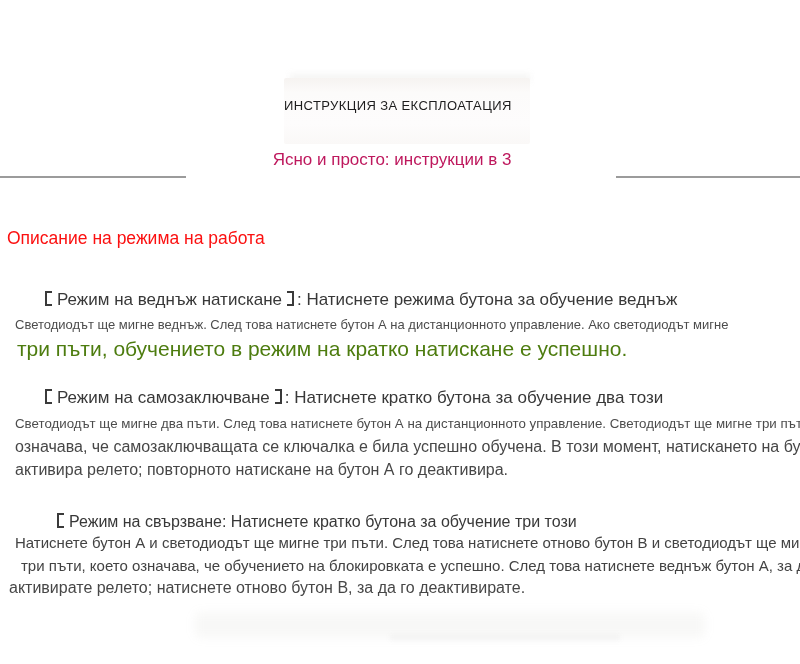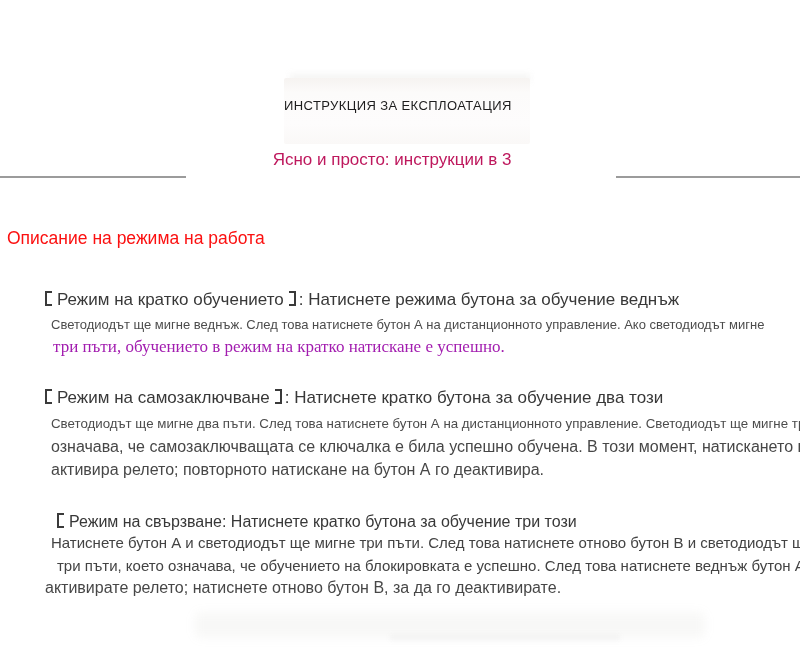--- a/index.html
+++ b/index.html
@@ -35,25 +35,25 @@
   .sec-heading{
     position:absolute;color:#383838;font-size:17px;font-weight:500;white-space:nowrap;
   }
   .sec-heading.s3{font-size:16px;}
   .brk{
     display:inline-block;width:7px;height:15px;box-sizing:border-box;
     border:2.6px solid #3a3a3a;vertical-align:-1px;
   }
   .brk-open{border-right:none;margin-right:5px;}
   .brk-close{border-left:none;margin-left:5px;margin-right:3px;}
-  .body{position:absolute;color:#4a4a4a;white-space:nowrap;margin-left:36px;}
+  .body{position:absolute;color:#4a4a4a;white-space:nowrap;}
   .b-small{font-size:13px;color:#4c4c4c;}
   .b-small2{font-size:13.3px;color:#4c4c4c;}
   .b-med{font-size:15px;color:#434343;}
-  .b-large{font-size:17px;color:#a21caf;font-family:Liberation Serif, serif;}
+  .b-large{font-size:21px;color:#4d7c0f;}
   .b-large2{font-size:16px;color:#474747;}
   
   .smudge{position:absolute;pointer-events:none;}
   .smudge-bottom{
     left:195px;top:612px;width:510px;height:26px;
     background:rgba(168,160,152,0.08);filter:blur(5px);border-radius:6px;
   }
   .smudge-bottom2{
     left:390px;top:634px;width:230px;height:7px;
     background:rgba(140,135,130,0.06);filter:blur(2px);
@@ -76,21 +76,21 @@
 
   <div class="subtitle">
     <div>Ясно и просто: инструкции в 3</div>
   </div>
   <div class="rule rule-left"></div>
   <div class="rule rule-right"></div>
 
   <div class="intro">Описание на режима на работа</div>
 
   <div class="sec-heading" style="left:45px;top:290px">
-    <span class="brk brk-open"></span><span>Режим на кратко обучението</span><span class="brk brk-close"></span><span>: Натиснете режима бутона за обучение веднъж</span>
+    <span class="brk brk-open"></span><span>Режим на веднъж натискане</span><span class="brk brk-close"></span><span>: Натиснете режима бутона за обучение веднъж</span>
   </div>
   <div class="body b-small abs" style="left:15px;top:317px">Светодиодът ще мигне веднъж. След това натиснете бутон А на дистанционното управление. Ако светодиодът мигне</div>
   <div class="body b-large abs" style="left:17px;top:337px">три пъти, обучението в режим на кратко натискане е успешно.</div>
 
   <div class="sec-heading" style="left:45px;top:388px">
     <span class="brk brk-open"></span><span>Режим на самозаключване</span><span class="brk brk-close"></span><span>: Натиснете кратко бутона за обучение два този</span>
   </div>
   <div class="body b-small2 abs" style="left:15px;top:416px">Светодиодът ще мигне два пъти. След това натиснете бутон А на дистанционното управление. Светодиодът ще мигне три пъти, което</div>
   <div class="body b-large2 abs" style="left:15px;top:438px">означава, че самозаключващата се ключалка е била успешно обучена. В този момент, натискането на бутон А</div>
   <div class="body b-large2 abs" style="left:15px;top:461px">активира релето; повторното натискане на бутон А го деактивира.</div>

